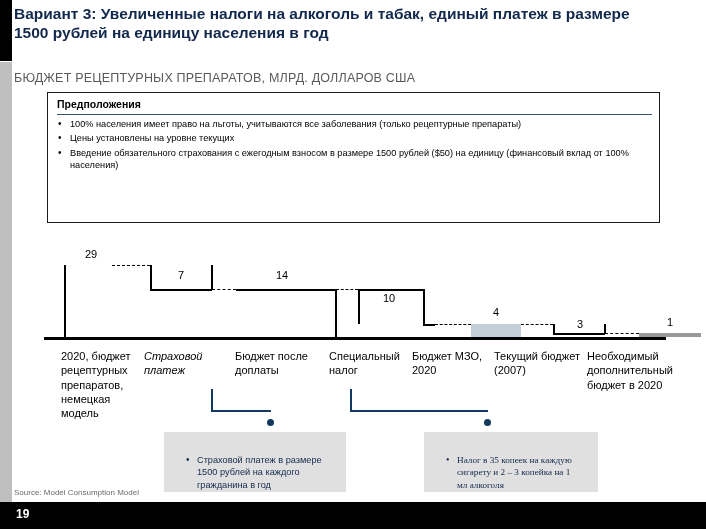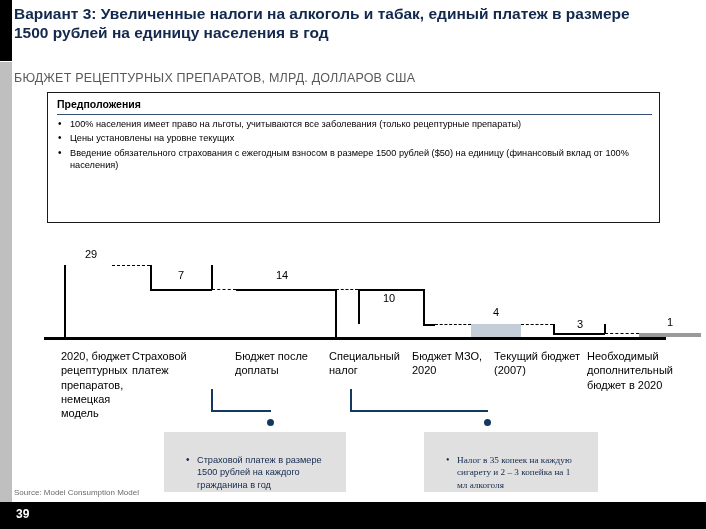--- a/index.html
+++ b/index.html
@@ -131,21 +131,21 @@
 
   <div class="wf-dash" style="left:565px;top:93px;width:34px;"></div>
 
   <div class="wf-fill" style="left:599px;top:93px;width:62px;height:4px;background:#9a9a9a;"></div>
   <div class="wf-val" style="left:617px;top:76px;width:26px;">1</div>
 </div>
 
 <div id="axis"></div>
 
 <div class="cat" style="left:61px;width:86px;">2020, бюджет рецептурных препаратов, немецкая модель</div>
-<div class="cat" style="left:132px;width:78px;">Страховой платеж</div>
+<div class="cat" style="left:144px;width:78px;font-style:italic;">Страховой платеж</div>
 <div class="cat" style="left:235px;width:86px;">Бюджет после доплаты</div>
 <div class="cat" style="left:329px;width:72px;">Специальный налог</div>
 <div class="cat" style="left:412px;width:76px;">Бюджет МЗО, 2020</div>
 <div class="cat" style="left:494px;width:88px;">Текущий бюджет (2007)</div>
 <div class="cat" style="left:587px;width:86px;">Необходимый дополнительный бюджет в 2020</div>
 
 <div class="conn" style="left:211px;top:389px;width:2px;height:23px;"></div>
 <div class="conn" style="left:211px;top:410px;width:60px;height:2px;"></div>
 <div class="conn-dot" style="left:267px;top:419px;"></div>
 
@@ -161,13 +161,13 @@
 
 <div class="callout" style="left:424px;top:432px;width:174px;height:60px;font-family:Liberation Serif, serif;">
   <ul>
     <li>Налог в 35 копеек на каждую сигарету и 2 – 3 копейка на 1 мл алкоголя</li>
   </ul>
 </div>
 
 <div id="source">Source: Model Consumption Model</div>
 
 <div id="footer"></div>
-<div id="pageno">39</div>
+<div id="pageno">19</div>
 
 </body></html>

